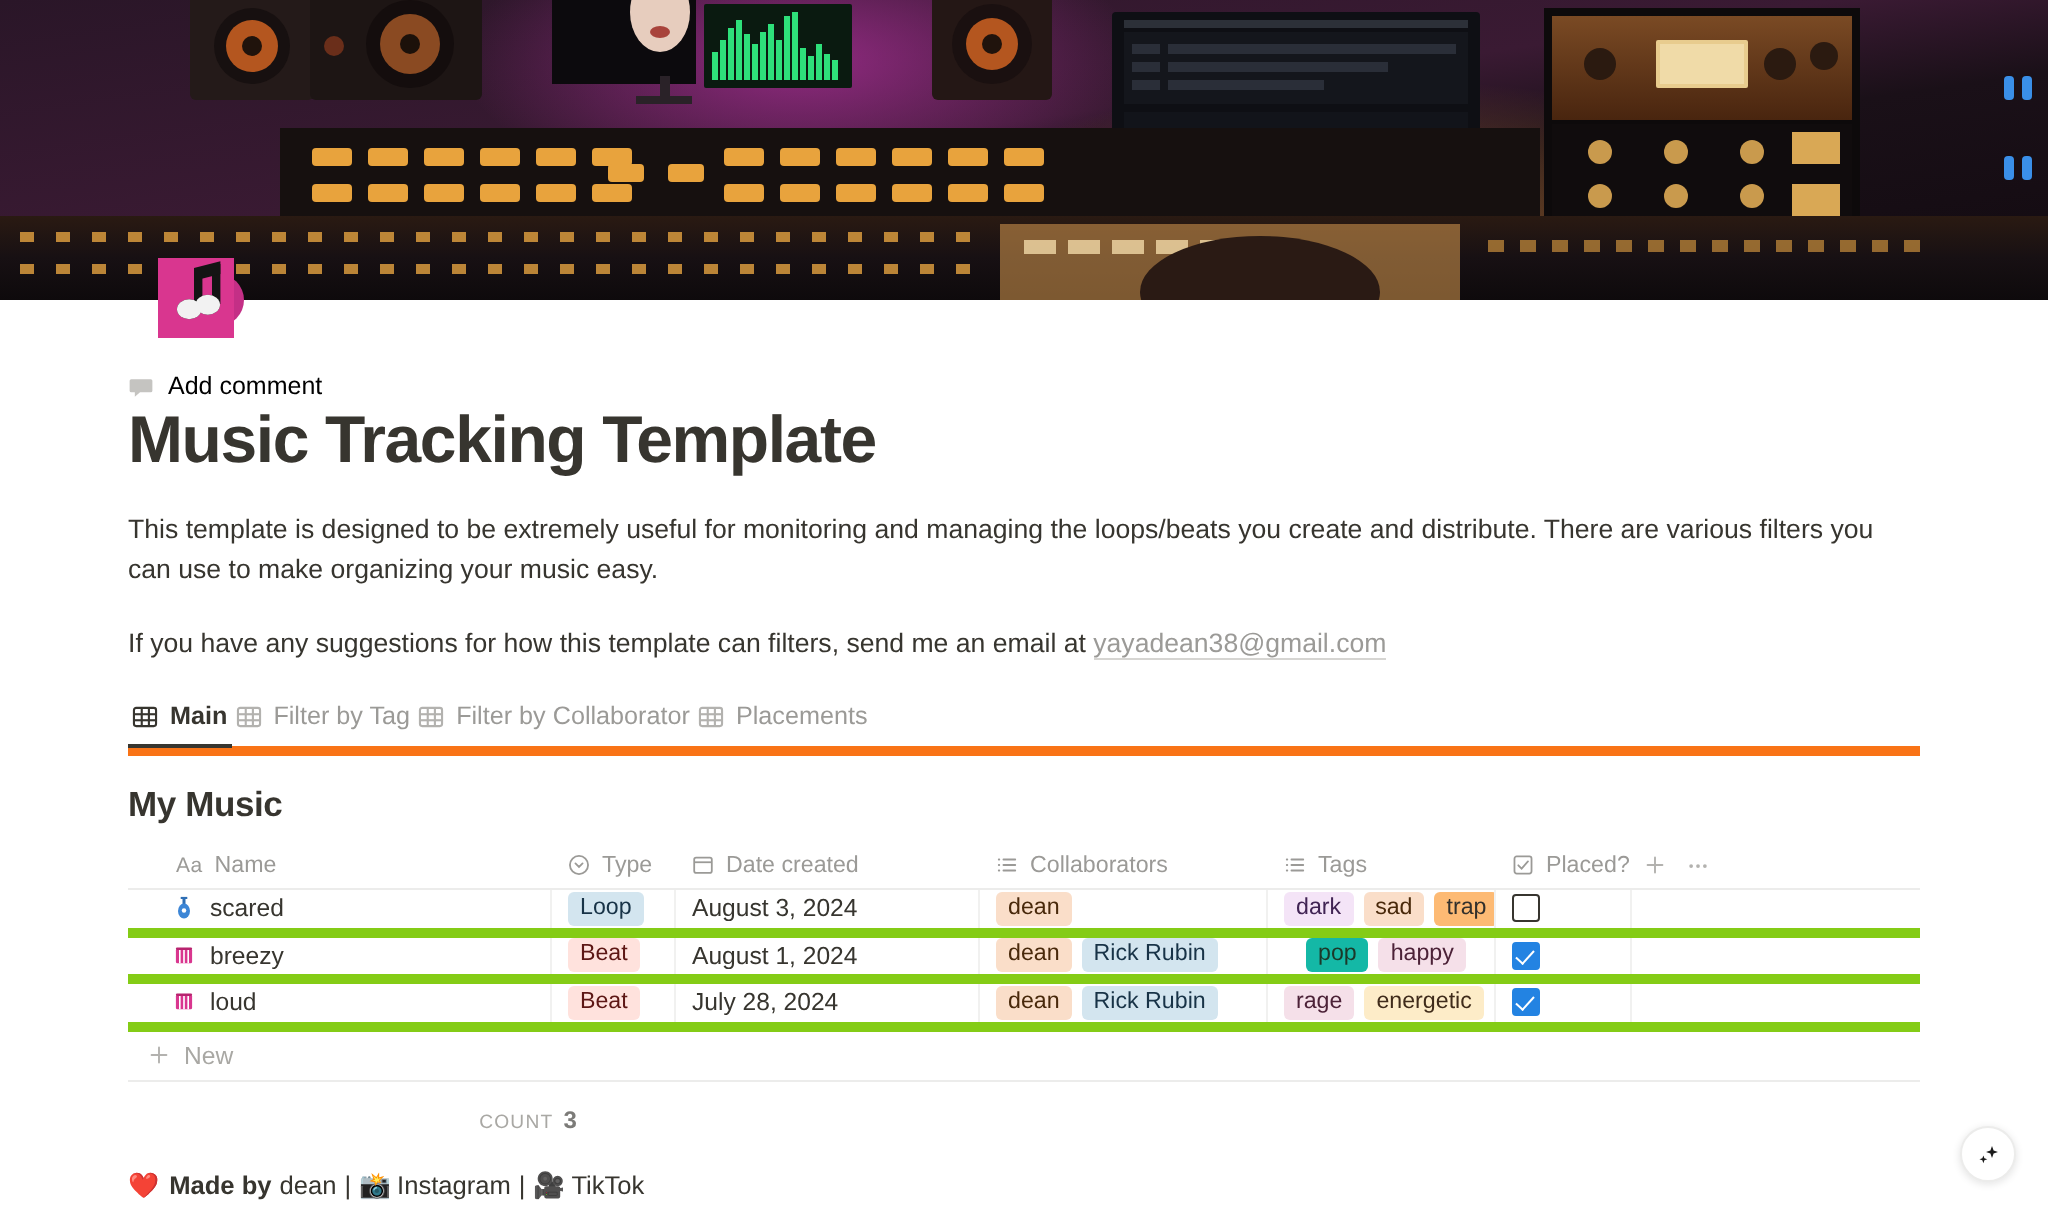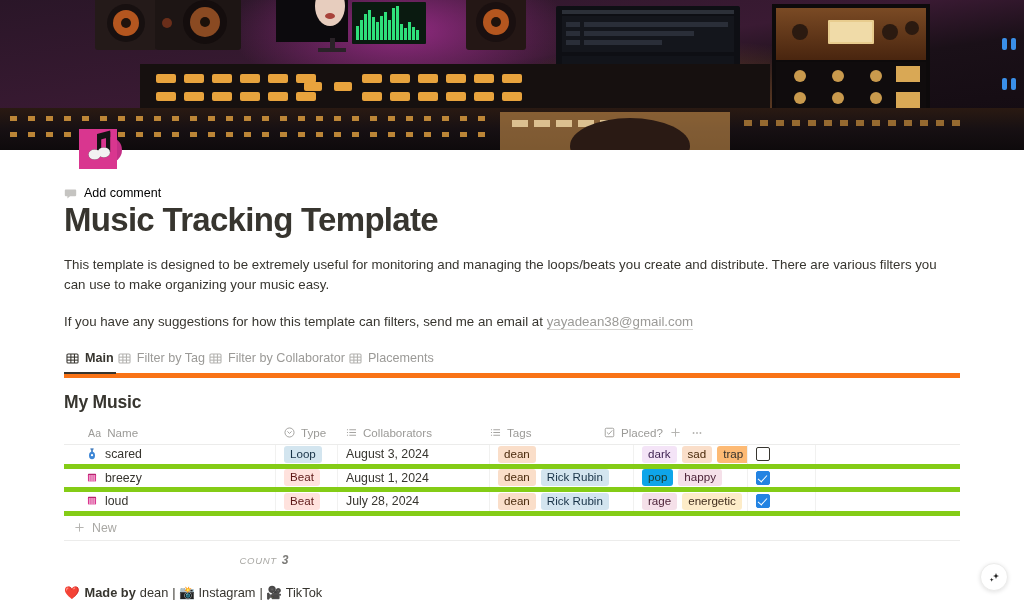--- a/index.html
+++ b/index.html
@@ -180,21 +180,21 @@
     padding: 1px 6px 2px 6px;
     font-size: 11.6px;
     line-height: 14px;
     white-space: nowrap;
   }
   .pill-blue   { background: #d3e5ef; color: #183347; }
   .pill-red    { background: #ffe2dd; color: #5d1715; }
   .pill-orange { background: #fadec9; color: #49290b; }
   .pill-purple { background: #f4e4f7; color: #412454; }
   .pill-gray   { background: #fdba74; color: #32302c; }
-  .pill-green  { background: #0ea5e9; color: #1c3829; }
+  .pill-green  { background: #14b8a6; color: #1c3829; margin-left: 11px; }
   .pill-pink   { background: #f5e0e9; color: #4c2238; }
   .pill-yellow { background: #fdecc8; color: #402c1b; }
 
   .cbox {
     width: 14px; height: 14px;
     border: 1.6px solid #37352f;
     border-radius: 2px;
     background: #fff;
     cursor: pointer;
     flex: none;
@@ -226,21 +226,20 @@
     cursor: pointer;
   }
 
   .tbl-count {
     display: flex;
     align-items: baseline;
     justify-content: center;
     gap: 5px;
     margin-top: 12px;
     width: 400px;
-    font-style: italic;
   }
   .count-lbl {
     font-size: 9.6px;
     letter-spacing: 0.6px;
     color: #a9a8a4;
     text-transform: uppercase;
   }
   .count-val { font-size: 12px; font-weight: 600; color: #7c7b78; }
 
   
@@ -640,20 +639,27 @@
         <span class="th-aa">Aa</span>
         <span>Name</span>
       </div>
       <div class="th c-type">
         <svg width="11" height="11" viewBox="0 0 16 16">
           <circle cx="8" cy="8" r="6.6" fill="none" stroke="#9b9a97" stroke-width="1.3"></circle>
           <path d="M5.4 6.8 L8 9.4 L10.6 6.8" fill="none" stroke="#9b9a97" stroke-width="1.3" stroke-linecap="round"></path>
         </svg>
         <span>Type</span>
       </div>
+      <div class="th c-date">
+        <svg width="11" height="11" viewBox="0 0 16 16">
+          <rect x="1.6" y="2.6" width="12.8" height="11.2" rx="1.4" fill="none" stroke="#9b9a97" stroke-width="1.3"></rect>
+          <line x1="1.6" y1="6" x2="14.4" y2="6" stroke="#9b9a97" stroke-width="1.3"></line>
+        </svg>
+        <span>Date created</span>
+      </div>
       <div class="th c-collab">
         <svg width="11" height="11" viewBox="0 0 16 16">
           <g stroke="#9b9a97" stroke-width="1.3" stroke-linecap="round">
             <line x1="2" y1="4" x2="2.4" y2="4"></line>
               <line x1="5.4" y1="4" x2="14" y2="4"></line>
             <line x1="2" y1="8" x2="2.4" y2="8"></line>
               <line x1="5.4" y1="8" x2="14" y2="8"></line>
             <line x1="2" y1="12" x2="2.4" y2="12"></line>
               <line x1="5.4" y1="12" x2="14" y2="12"></line>
           </g>

